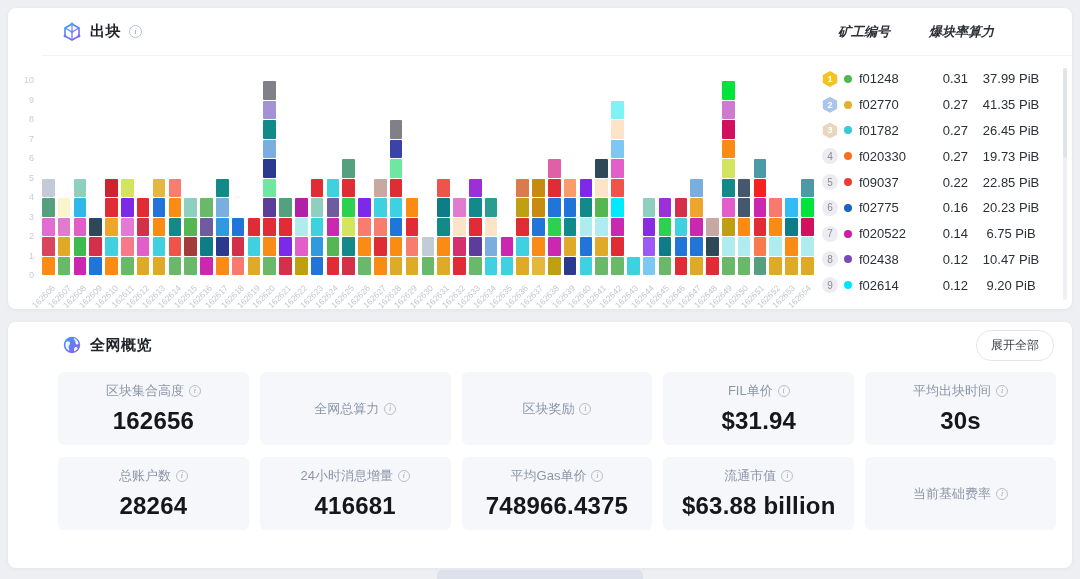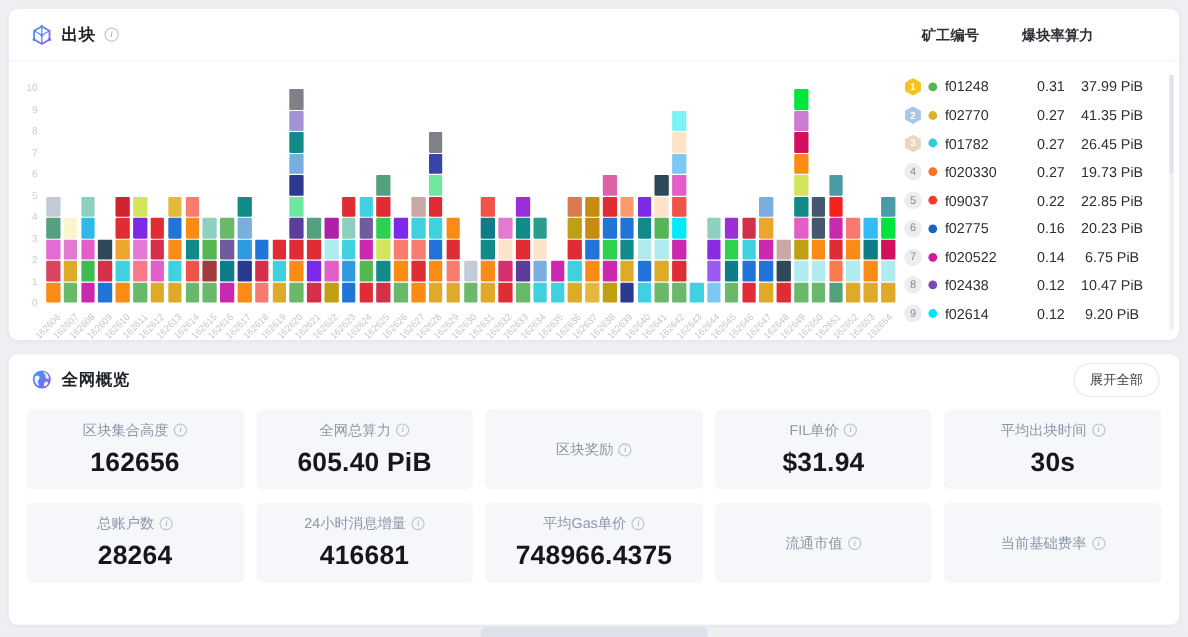--- a/index.html
+++ b/index.html
@@ -1,39 +1,39 @@
 <!DOCTYPE html>
 <html><head>
 <meta charset="utf-8">
 <style>
   * { margin:0; padding:0; box-sizing:border-box; }
   html,body { width:1080px; height:579px; overflow:hidden; }
   body { background:#edeff3; font-family:"Liberation Sans","DejaVu Sans",sans-serif; position:relative; }
 
-  .panel { position:absolute; left:8px; width:1064px; background:#fff; border-radius:8px; box-shadow:0 1px 4px rgba(30,40,60,.05); }
+  .panel { position:absolute; left:8px; width:1064px; background:#fff; border-radius:8px; box-shadow:0 1px 4px rgba(30,40,60,.05);padding-left:34px; }
   #block-panel { top:8px; height:301px; }
   #overview-panel { top:322px; height:246px; }
 
   .panel-header { display:flex; align-items:center; justify-content:space-between; height:48px; padding:0 18px 0 20px; border-bottom:1px solid #f2f3f6; }
   .header-left { display:flex; align-items:center; gap:8px; }
   .panel-title { font-size:15px; font-weight:700; color:#1f2329; letter-spacing:.5px; }
   .info-i { display:inline-flex; align-items:center; justify-content:center; width:13px; height:13px; border:1px solid #b9c0cc; border-radius:50%; color:#9aa3b2; font-size:9px; font-style:italic; font-family:"Liberation Serif",serif; line-height:1; cursor:pointer; }
 
   
   #chart-wrap { position:absolute; left:0; top:48px; width:820px; height:252px; }
   #plot { position:absolute; left:34px; top:24px; width:772px; height:195px; display:flex; justify-content:space-between; align-items:flex-end; }
   .bar { width:12.6px; display:flex; flex-direction:column; justify-content:flex-end; cursor:pointer; }
   .seg { width:100%; border-radius:1px; margin-top:1px; }
   #y-axis { position:absolute; left:0; top:24px; width:26px; height:195px; }
   .ytick { position:absolute; right:0; width:26px; text-align:right; font-size:9px; color:#c9ccd4; transform:translateY(5px); }
   #x-axis { position:absolute; left:34px; top:222px; width:772px; height:30px; }
   .xtick { position:absolute; top:5px; width:46px; text-align:right; font-size:8.5px; color:#c3c7cf; transform:rotate(-45deg); transform-origin:100% 0; white-space:nowrap; }
 
   
-  .right-headers { display:flex; width:232px; font-size:13px; font-weight:700; color:#2b2f36; }
+  .right-headers { display:flex; width:232px; font-size:13px; font-weight:700; color:#2b2f36;font-style:italic; }
   .rh-id { flex:1; padding-left:16px; }
   .rh-rate { width:58px; text-align:right; }
   .rh-power { width:86px; text-align:left; }
   #miner-table { position:absolute; top:58px; right:18px; width:232px; }
   .miner-row { display:flex; align-items:center; height:25.8px; font-size:13px; color:#2b2f36; cursor:pointer; }
   .rank { width:16px; height:16px; display:flex; align-items:center; justify-content:center; font-size:9px; font-weight:700; color:#fff; margin-right:6px; flex:none; }
   .rank.medal { clip-path:polygon(50% 0,95% 25%,95% 75%,50% 100%,5% 75%,5% 25%); }
   .rank.plain { background:#ededf1; color:#8a8a94; border-radius:50%; font-size:10px; font-weight:400; }
   .dot { width:8px; height:8px; border-radius:50%; margin-right:7px; flex:none; }
   .m-id { flex:1; text-align:left; }
@@ -582,21 +582,20 @@
           <span>区块集合高度</span>
           <span class="info-i">i</span>
         </div>
         <div class="stat-value">162656</div>
       </div>
       <div class="stat-card">
         <div class="stat-label">
           <span>全网总算力</span>
           <span class="info-i">i</span>
         </div>
-        <div class="stat-value">605.40 PiB</div>
       </div>
       <div class="stat-card">
         <div class="stat-label">
           <span>区块奖励</span>
           <span class="info-i">i</span>
         </div>
       </div>
       <div class="stat-card">
         <div class="stat-label">
           <span>FIL单价</span>
@@ -630,20 +629,21 @@
           <span>平均Gas单价</span>
           <span class="info-i">i</span>
         </div>
         <div class="stat-value">748966.4375</div>
       </div>
       <div class="stat-card">
         <div class="stat-label">
           <span>流通市值</span>
           <span class="info-i">i</span>
         </div>
+        <div class="stat-value">$63.88 billion</div>
       </div>
       <div class="stat-card">
         <div class="stat-label">
           <span>当前基础费率</span>
           <span class="info-i">i</span>
         </div>
       </div>
     </div>
 </section>
 

